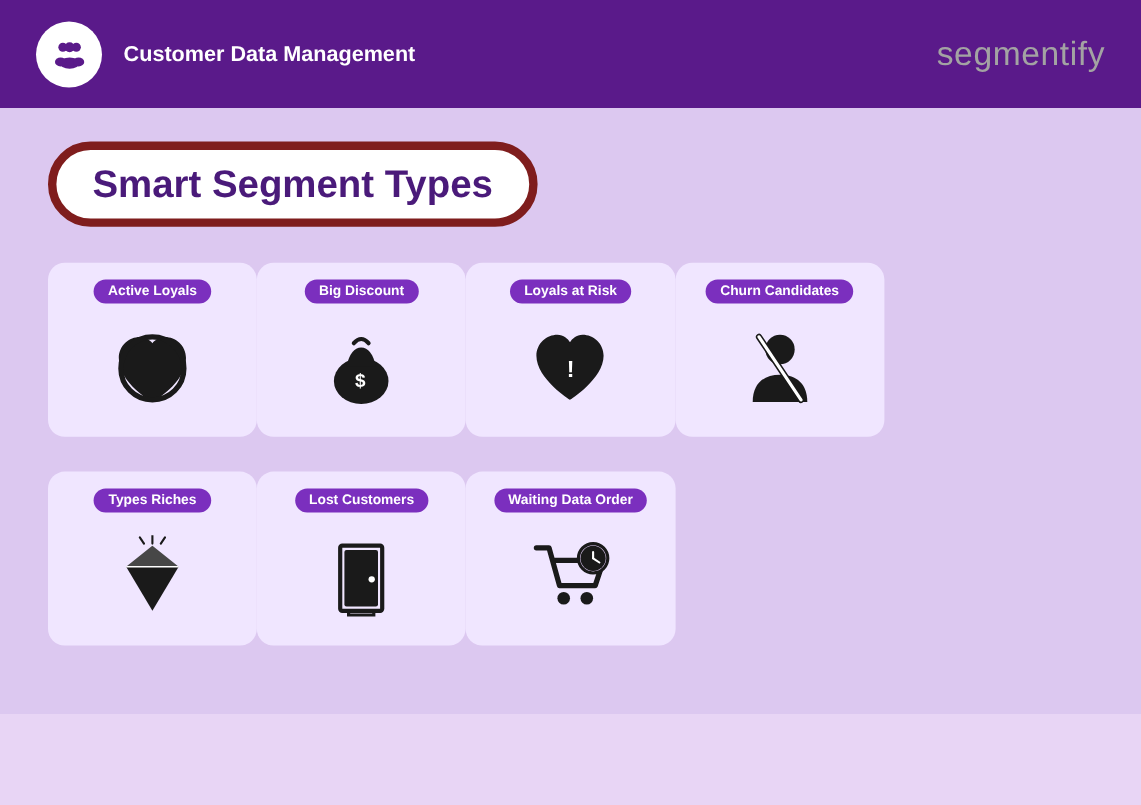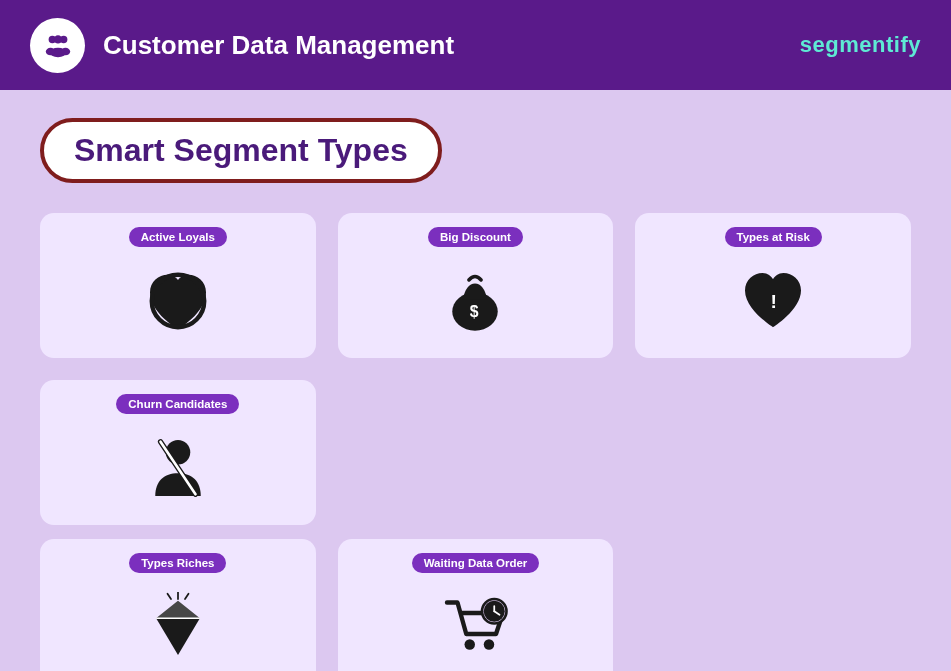--- a/index.html
+++ b/index.html
@@ -33,57 +33,57 @@
       display: flex;
       align-items: center;
       justify-content: center;
     }
     .header-avatar svg {
       width: 30px;
       height: 30px;
     }
     .header-title {
       color: white;
-      font-size: 26px;
+      font-size: 18px;
       font-weight: bold;
     }
     .header-brand {
-      color: #5eead4;
-      font-size: 22px;
-      font-weight: bold;
+      color: #a3a3a3;
+      font-size: 28px;
+      font-weight: normal;
       letter-spacing: 0.5px;
     }
 
     
     .main {
       background: #dcc8f0;
       padding: 28px 40px;
     }
 
     
     .section-title-wrapper {
       display: inline-block;
       background: white;
-      border: 4px solid #7f1d1d;
+      border: 7px solid #7f1d1d;
       border-radius: 40px;
       padding: 10px 30px;
       margin-bottom: 30px;
     }
     .section-title {
       font-size: 32px;
       font-weight: 900;
       color: #4a1a7a;
     }
 
     
     .segments-grid {
       display: grid;
-      grid-template-columns: repeat(3, 1fr);
-      gap: 22px;
-      margin-bottom: 14px;
+      grid-template-columns: repeat(5, 1fr);
+      gap: 0;
+      margin-bottom: 29px;
     }
 
     
     .segment-card {
       background: #f0e6ff;
       border-radius: 14px;
       padding: 14px 10px 18px;
       display: flex;
       flex-direction: column;
       align-items: center;
@@ -159,21 +159,21 @@
         <svg viewBox="0 0 80 80">
           <ellipse cx="40" cy="52" rx="26" ry="22"></ellipse>
           <path d="M26 38 Q30 20 40 20 Q50 20 54 38Z" fill="#1a1a1a"></path>
           <path d="M33 16 Q40 8 47 16" fill="none" stroke="#1a1a1a" stroke-width="4" stroke-linecap="round"></path>
           <text x="34" y="58" font-size="18" font-weight="bold" fill="white">$</text>
         </svg>
       </div>
     </div>
 
     <div class="segment-card">
-      <div class="segment-label">Types at Risk</div>
+      <div class="segment-label">Loyals at Risk</div>
       <div class="segment-icon">
         <svg viewBox="0 0 80 80">
           <path d="M40 70 C40 70 8 50 8 28 C8 16 18 8 28 8 C34 8 38 12 40 15 C42 12 46 8 52 8 C62 8 72 16 72 28 C72 50 40 70 40 70Z"></path>
           <text x="37" y="48" font-size="22" font-weight="bold" fill="white">!</text>
         </svg>
       </div>
     </div>
 
     <div class="segment-card">
       <div class="segment-label">Churn Candidates</div>
@@ -200,20 +200,31 @@
           <polygon points="40,10 65,30 40,30 15,30" fill="white" opacity="0.2"></polygon>
           <line x1="15" y1="30" x2="65" y2="30" stroke="white" stroke-width="1.5"></line>
 
           <line x1="40" y1="0" x2="40" y2="8" stroke="#1a1a1a" stroke-width="2" stroke-linecap="round"></line>
           <line x1="52" y1="2" x2="48" y2="8" stroke="#1a1a1a" stroke-width="2" stroke-linecap="round"></line>
           <line x1="28" y1="2" x2="32" y2="8" stroke="#1a1a1a" stroke-width="2" stroke-linecap="round"></line>
         </svg>
       </div>
     </div>
 
+    <div class="segment-card">
+      <div class="segment-label">Lost Customers</div>
+      <div class="segment-icon">
+        <svg viewBox="0 0 80 80">
+          <rect x="20" y="10" width="40" height="62" rx="2" ry="2" fill="none" stroke="#1a1a1a" stroke-width="4"></rect>
+          <rect x="24" y="14" width="32" height="54" rx="2" ry="2"></rect>
+          <circle cx="50" cy="42" r="3" fill="white"></circle>
+          <path d="M28 72 L28 76 L52 76 L52 72" fill="none" stroke="#1a1a1a" stroke-width="3"></path>
+        </svg>
+      </div>
+    </div>
 
     <div class="segment-card">
       <div class="segment-label">Waiting Data Order</div>
       <div class="segment-icon">
         <svg viewBox="0 0 80 80">
           <path d="M8 12 L20 12 L30 48 L64 48 L72 24 L24 24" fill="none" stroke="#1a1a1a" stroke-width="5" stroke-linecap="round" stroke-linejoin="round"></path>
           <circle cx="34" cy="60" r="6"></circle>
           <circle cx="56" cy="60" r="6"></circle>
 
           <circle cx="62" cy="22" r="14" fill="#dcc8f0" stroke="#1a1a1a" stroke-width="3"></circle>

